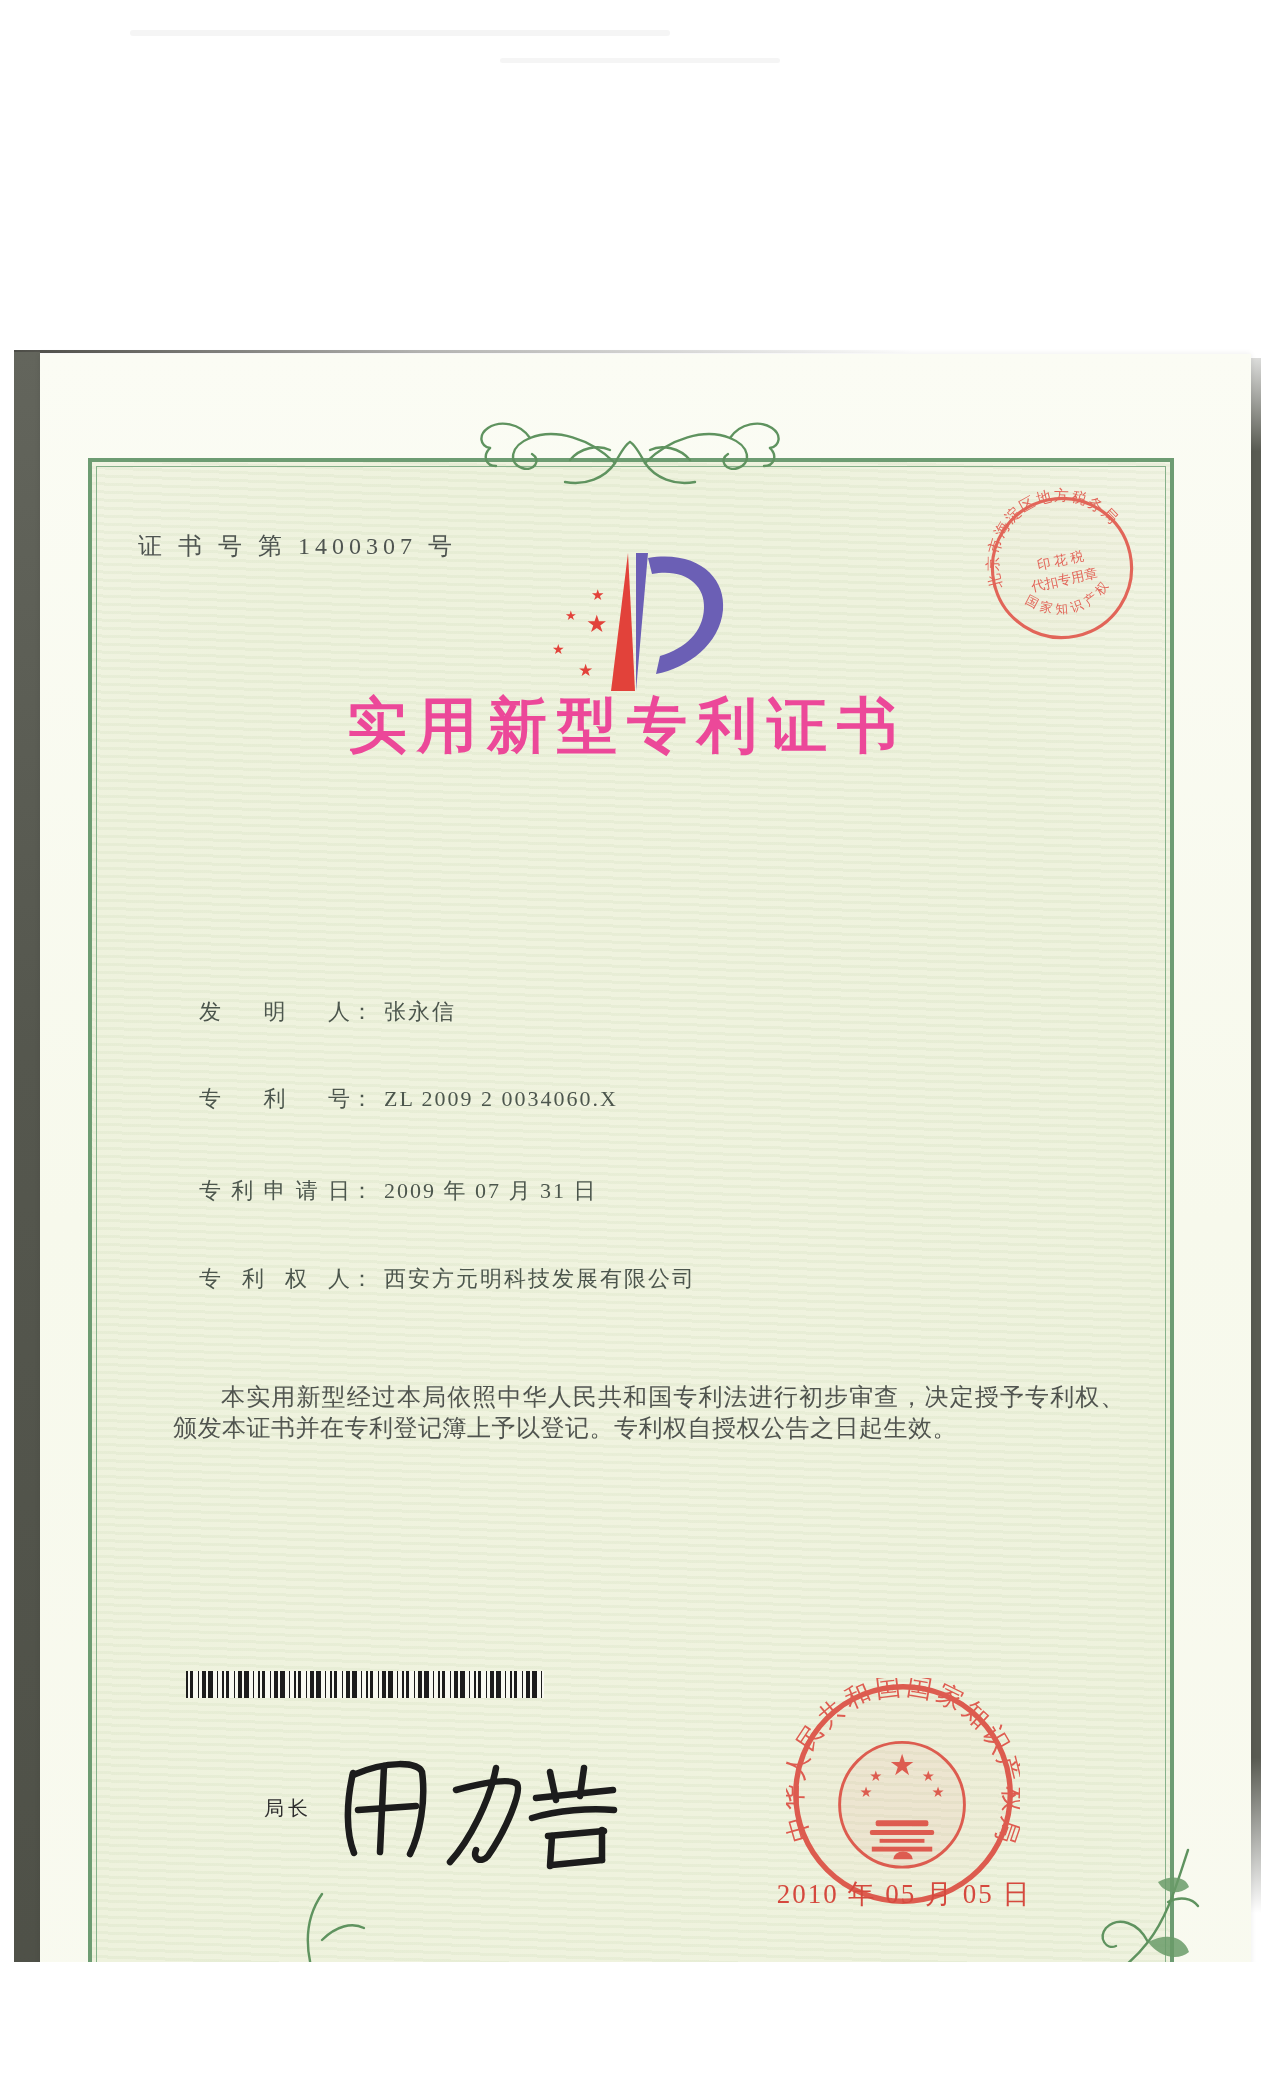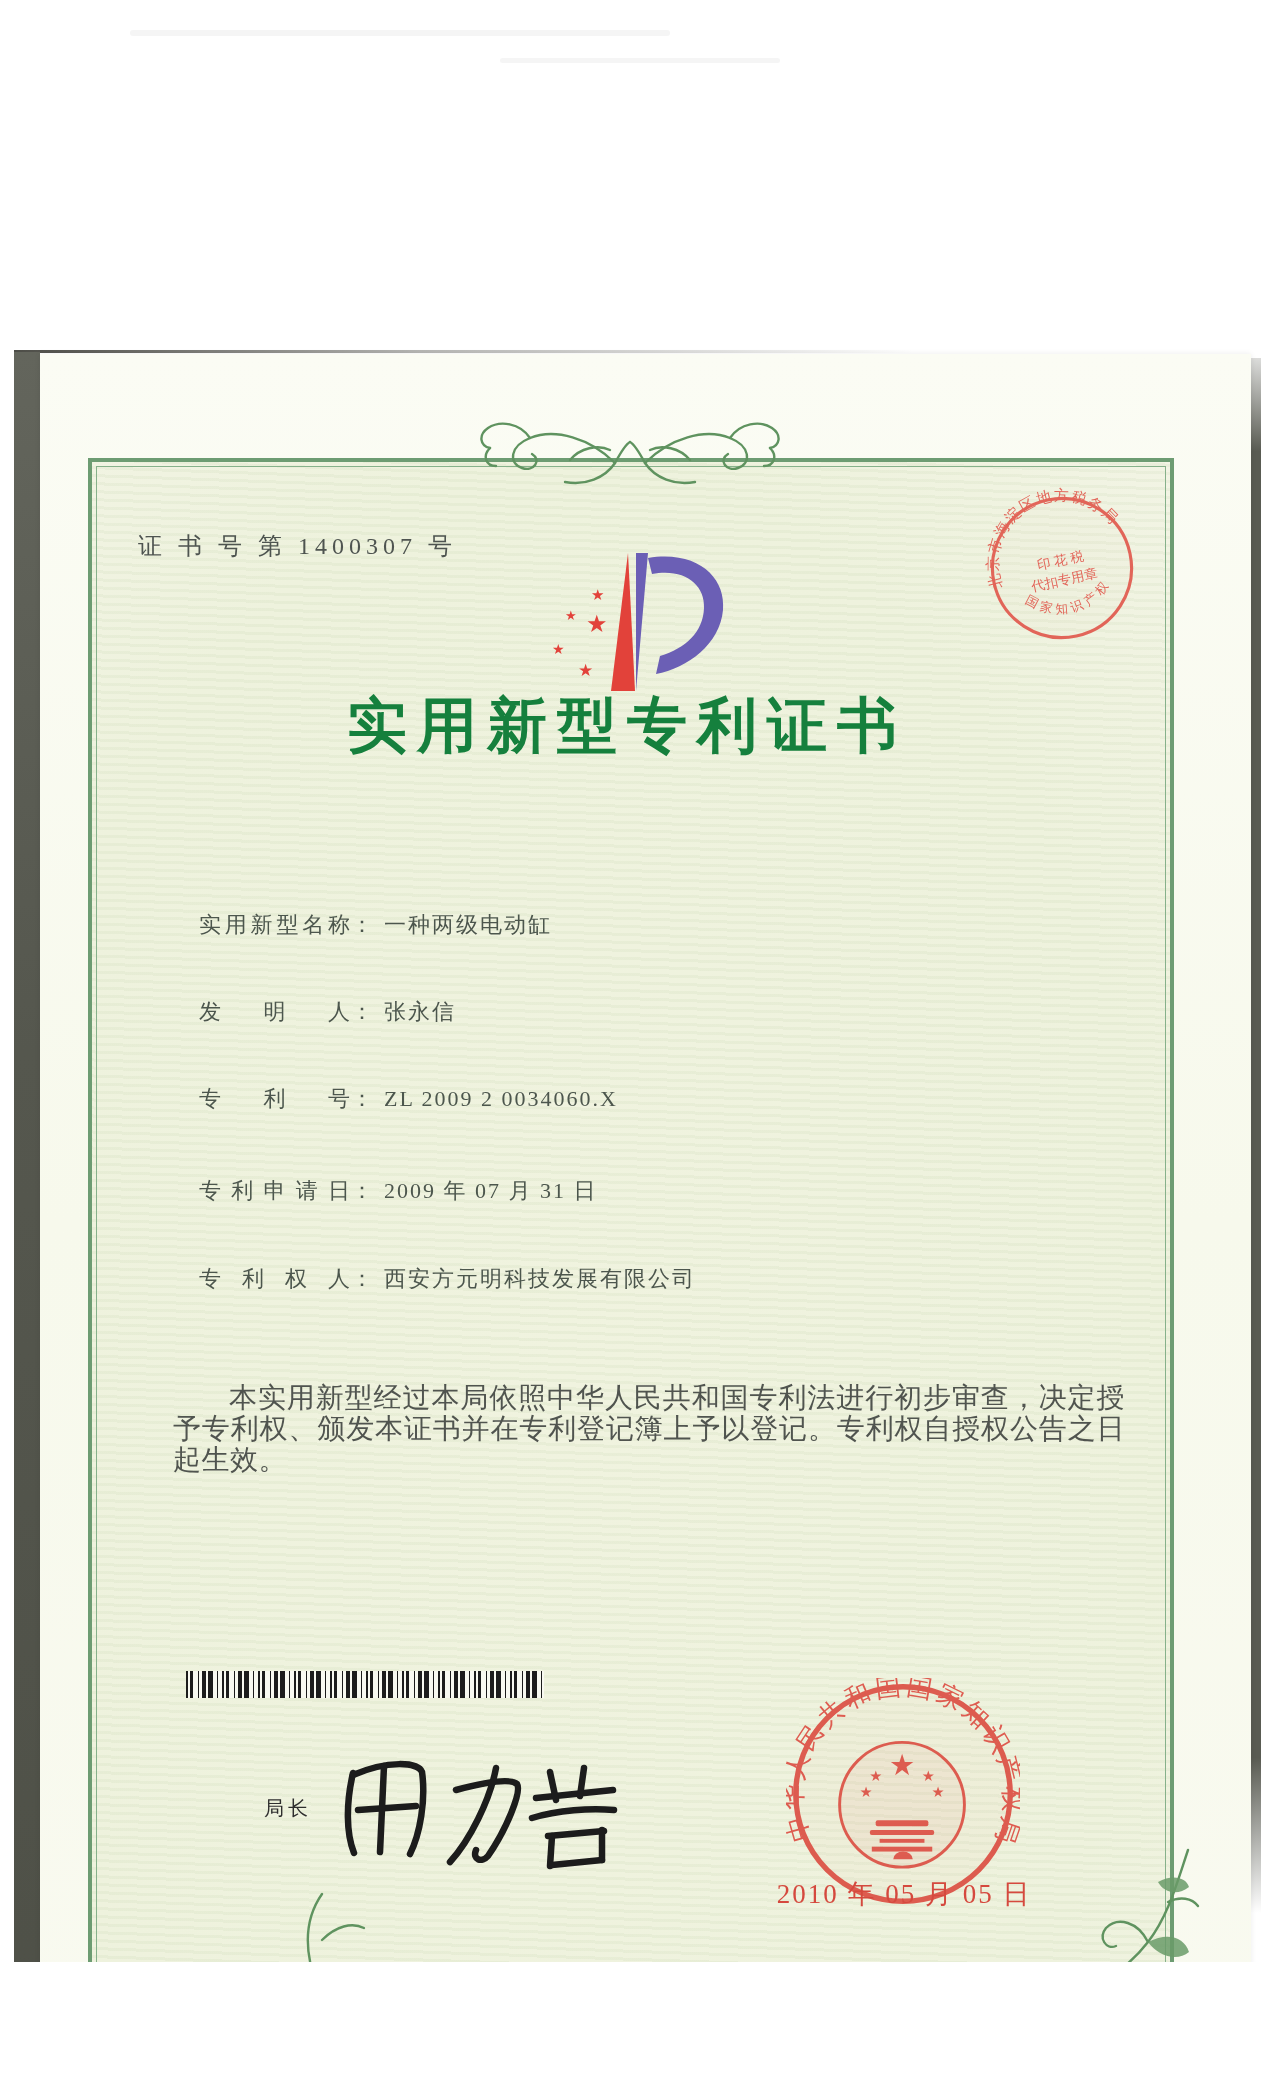--- a/index.html
+++ b/index.html
@@ -24,30 +24,30 @@
          background:
            repeating-linear-gradient(2deg,rgba(143,175,115,.08) 0 3px,rgba(255,255,255,0) 3px 8px),
            radial-gradient(ellipse at 45% 60%,#f0f3df 0%,#eef2dd 70%,#f2f4e4 100%);}
   #frame-inner{position:absolute;left:4px;top:4px;right:4px;bottom:4px;border:1px solid #86b18a;}
   .green-stroke{stroke:#5f935f;fill:none;stroke-width:2.4;stroke-linecap:round;}
   .green-fill{fill:#6a9b68;stroke:none;opacity:.85;}
 
   
   #cert-no{left:138px;top:530px;font-size:24px;letter-spacing:5px;color:#4e5450;}
   #title{left:88px;top:686px;width:1078px;text-align:center;font-size:60px;font-weight:600;
-         letter-spacing:10px;color:#15803d;}
+         letter-spacing:10px;color:#ec4899;}
 
   
   .field{left:173px;font-size:22px;color:#4c564d;letter-spacing:1px;white-space:pre;}
   .flabel{display:inline-block;width:152px;text-align:justify;text-align-last:justify;}
   .fcolon{display:inline-block;margin-right:10px;}
   .fvalue{letter-spacing:2px;}
 
   
-  #body-text{left:173px;top:1382px;width:952px;font-size:28px;line-height:31px;
+  #body-text{left:173px;top:1382px;width:952px;font-size:24px;line-height:31px;
              color:#50544f;text-align:justify;letter-spacing:.5px;}
   #body-text p{margin:0 0 9px 0;text-indent:2em;}
 
   
   #barcode{left:186px;top:1671px;width:358px;height:27px;
     background:repeating-linear-gradient(90deg,
       #1c1c1c 0 2px,#f8f9f1 2px 4px,#1c1c1c 4px 7px,#f8f9f1 7px 12px,
       #1c1c1c 12px 13px,#f8f9f1 13px 16px,#1c1c1c 16px 20px,#f8f9f1 20px 22px,
       #1c1c1c 22px 27px,#f8f9f1 27px 31px,#1c1c1c 31px 32px,#f8f9f1 32px 36px);}
 
@@ -152,23 +152,20 @@
     </text>
     <text font-size="16" letter-spacing="5" fill="#e15a4e">
       <textPath href="#taxBottom" startOffset="8">国家知识产权局</textPath>
     </text>
     <text x="100" y="96" text-anchor="middle" font-size="17" fill="#e15a4e">印 花 税</text>
     <text x="100" y="121" text-anchor="middle" font-size="17" fill="#e15a4e">代扣专用章</text>
   </svg>
 
   <div id="title" class="abs">实用新型专利证书</div>
 
-  <div class="abs field" style="top:884px;">
-    <span class="flabel">实用新型名称</span><span class="fcolon">：</span><span class="fvalue">一种两级电动缸</span>
-  </div>
   <div class="abs field" style="top:971px;">
     <span class="flabel">发明人</span><span class="fcolon">：</span><span class="fvalue">张永信</span>
   </div>
   <div class="abs field" style="top:1058px;">
     <span class="flabel">专利号</span><span class="fcolon">：</span><span class="fvalue">ZL 2009 2 0034060.X</span>
   </div>
   <div class="abs field" style="top:1150px;">
     <span class="flabel">专利申请日</span><span class="fcolon">：</span><span class="fvalue">2009 年 07 月 31 日</span>
   </div>
   <div class="abs field" style="top:1238px;">

